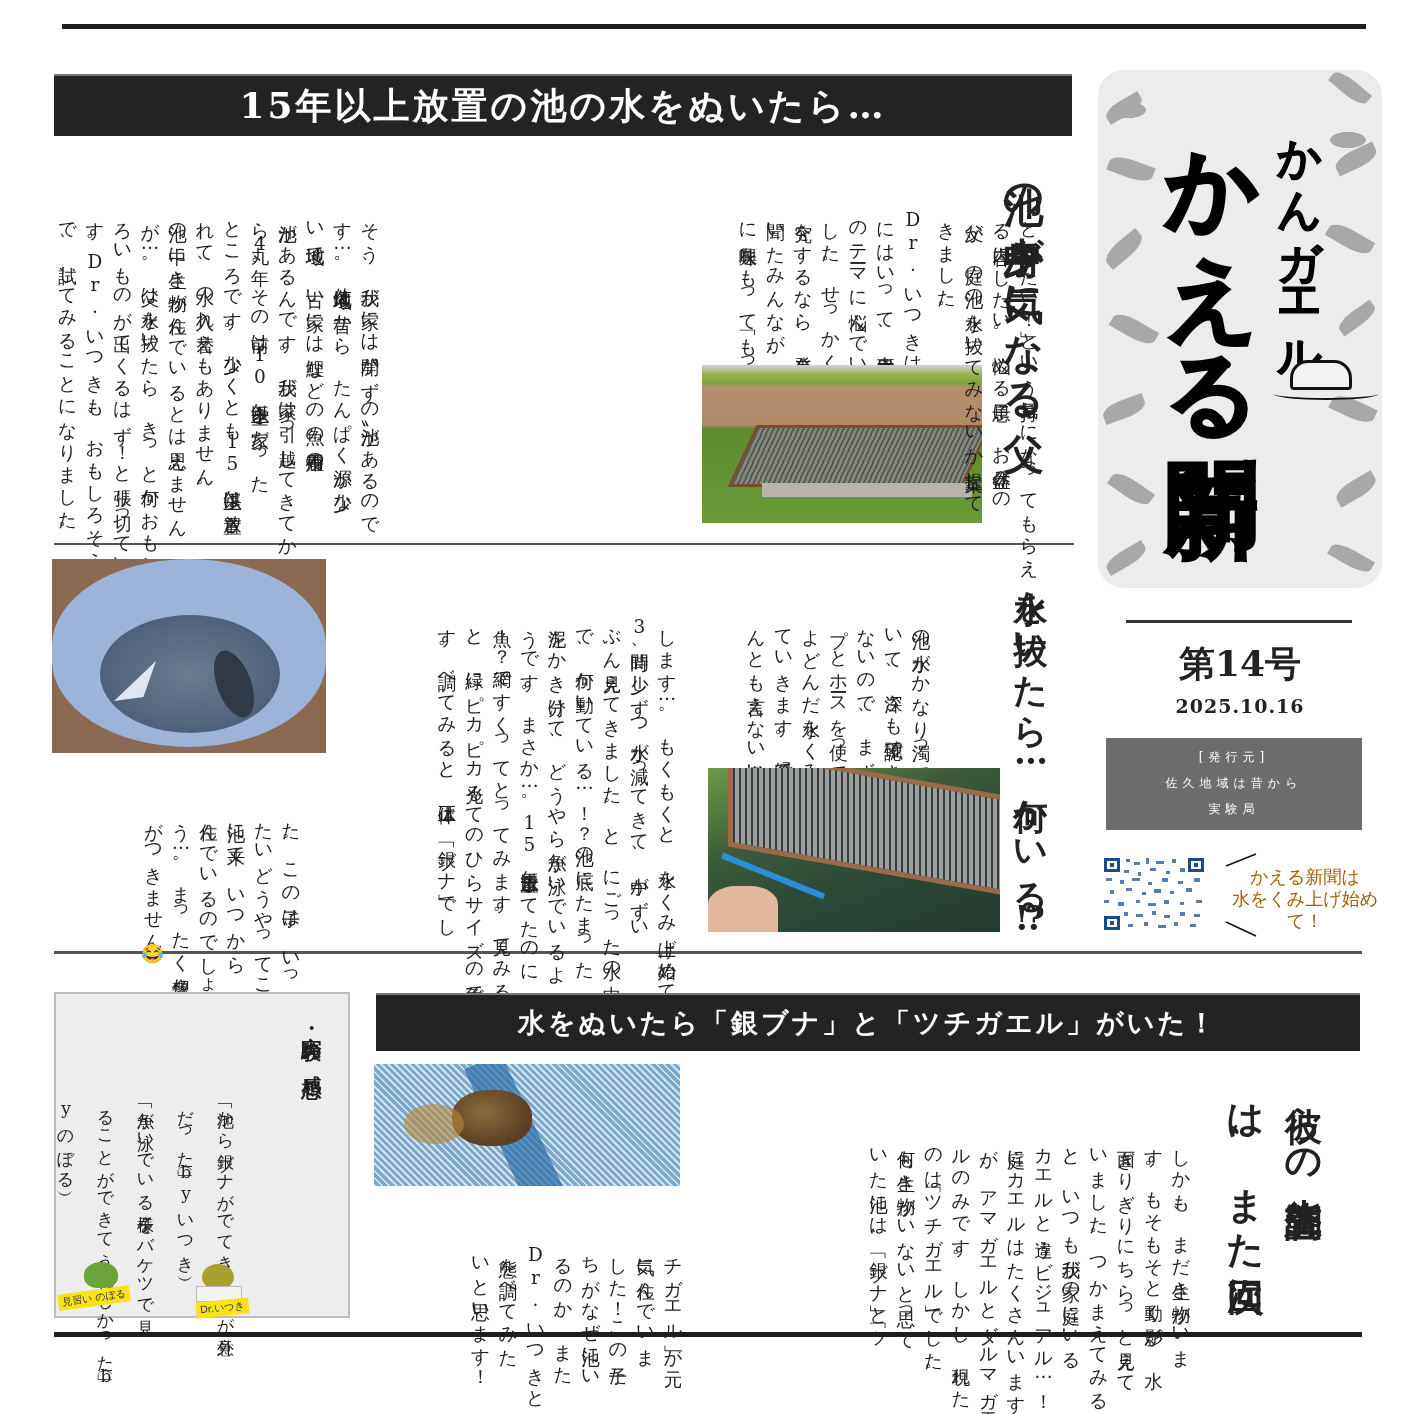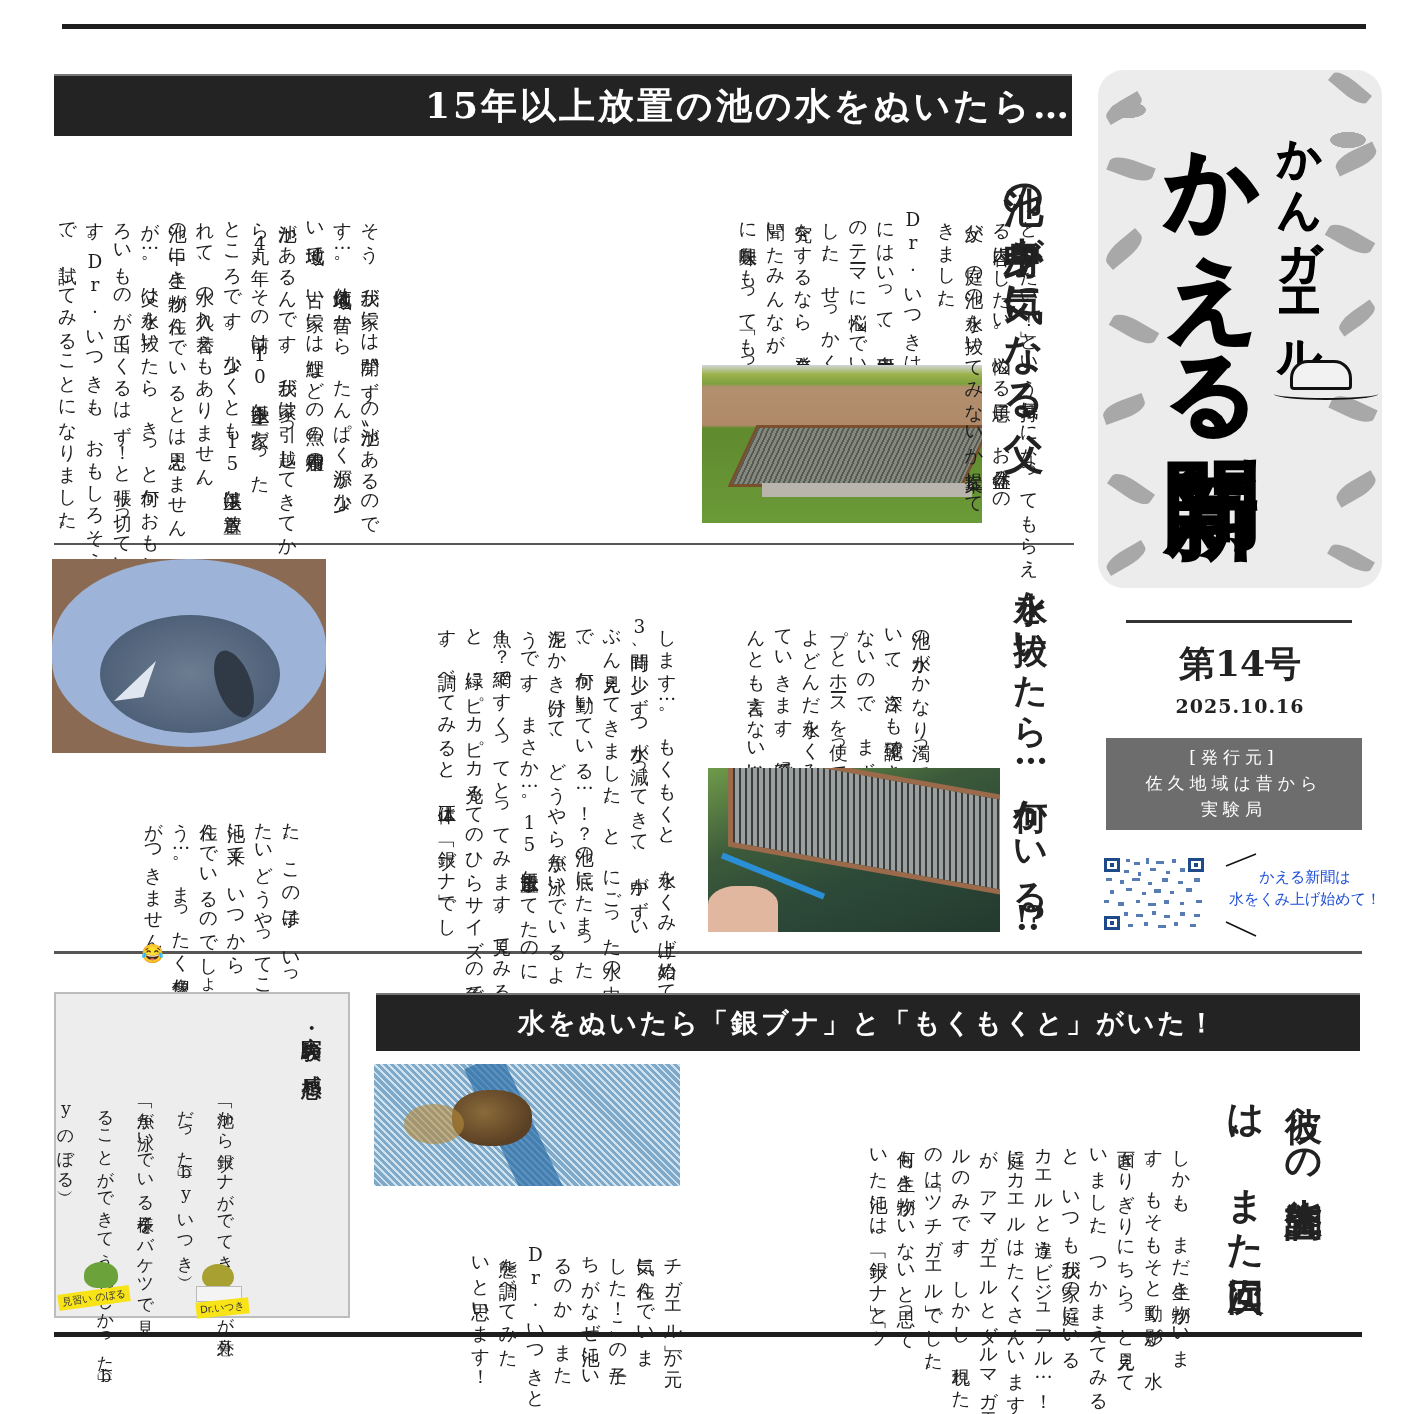--- a/index.html
+++ b/index.html
@@ -43,47 +43,47 @@
     position: absolute; writing-mode: vertical-rl; text-orientation: upright;
     font-family: "DejaVu Sans", "Liberation Sans", sans-serif; font-weight: bold;
     color: #000; -webkit-text-stroke: 3px #000;
   }
 
   .issue-no { position: absolute; left: 1150px; top: 640px; width: 180px; text-align: center; font-size: 36px; font-weight: bold; color: #222; }
   .issue-date { position: absolute; left: 1150px; top: 695px; width: 180px; text-align: center; font-size: 19px; font-weight: bold; color: #222; letter-spacing: 1px; }
   .publisher {
     position: absolute; left: 1106px; top: 738px; width: 256px; height: 92px;
     background: #6d6d6d; color: #fff; text-align: center;
-    font-size: 17px; line-height: 26px; letter-spacing: 5px; padding-top: 6px;
+    font-size: 12px; line-height: 26px; letter-spacing: 5px; padding-top: 6px;
   }
   .qr { position: absolute; left: 1102px; top: 856px; width: 104px; height: 76px; background: #fff; }
   .note-text {
     position: absolute; left: 1220px; top: 866px; width: 170px;
-    font-family: "DejaVu Sans Mono", "Liberation Mono", monospace; font-size: 15px; line-height: 22px; color: #1d4ed8; text-align: center;
+    font-family: "DejaVu Sans Mono", "Liberation Mono", monospace; font-size: 18px; line-height: 22px; color: #a16207; text-align: center;
   }
 
   .impressions {
     position: absolute; left: 54px; top: 992px; width: 296px; height: 326px;
     background: #ededed; border: 2px solid #bdbdbd;
   }
   .tag {
     position: absolute; background: #f7e318; color: #333;
     font-family: "DejaVu Sans", "Liberation Sans", sans-serif; font-size: 10px; padding: 1px 4px;
   }
 </style>
 </head>
 <body>
 
 <div class="rule" style="left:62px;top:24px;width:1304px;height:5px;"></div>
 <div class="rule-thin" style="left:54px;top:543px;width:1020px;height:2px;"></div>
 <div class="rule-thin" style="left:54px;top:951px;width:1308px;height:3px;"></div>
 <div class="rule" style="left:54px;top:1332px;width:1308px;height:5px;"></div>
 <div class="rule-thin" style="left:1126px;top:620px;width:226px;height:3px;background:#333;"></div>
 
-<div class="banner" style="left:54px;top:74px;width:1018px;height:62px;font-size:36px;justify-content:flex-end;">
+<div class="banner" style="left:54px;top:74px;width:1018px;height:62px;font-size:36px;">
   <span>15年以上放置の池の水をぬいたら…</span>
 </div>
 
 <div class="vtext vheadline" style="left:1000px;top:155px;height:380px;font-size:40px;line-height:48px;">池の中身が気になる父</div>
 
 <div class="vtext body-col" style="right:460px;top:165px;height:200px;">
   <span>Dr.いつきは、夏休み</span>
   <span>にはいって、自由研究</span>
   <span>のテーマに悩んでいま</span>
   <span>した。せっかく自由研</span>
@@ -260,21 +260,21 @@
 <svg style="position:absolute;left:1222px;top:850px;" width="40" height="90" viewBox="0 0 40 90">
   <line x1="4" y1="16" x2="34" y2="4" stroke="#111" stroke-width="1.5"></line>
   <line x1="4" y1="72" x2="34" y2="86" stroke="#111" stroke-width="1.5"></line>
 </svg>
 <div class="note-text">
   <div>かえる新聞は</div>
   <div>水をくみ上げ始めて！</div>
 </div>
 
 <div class="banner" style="left:376px;top:993px;width:984px;height:58px;font-size:27px;">
-  <span>水をぬいたら「銀ブナ」と「もくもくと」がいた！</span>
+  <span>水をぬいたら「銀ブナ」と「ツチガエル」がいた！</span>
 </div>
 
 <div class="vtext vheadline" style="left:1282px;top:1078px;height:260px;font-size:37px;line-height:44px;">彼らの生態調査</div>
 <div class="vtext vheadline" style="left:1224px;top:1078px;height:260px;font-size:37px;line-height:44px;">は、また次回に</div>
 
 <div class="vtext body-col" style="right:192px;top:1092px;height:240px;">
   <span>しかも、まだ生き物がいま</span>
   <span>す。もそもそと動く影が、水</span>
   <span>面ぎりぎりにちらっと見えて</span>
   <span>いました。つかまえてみる</span>

